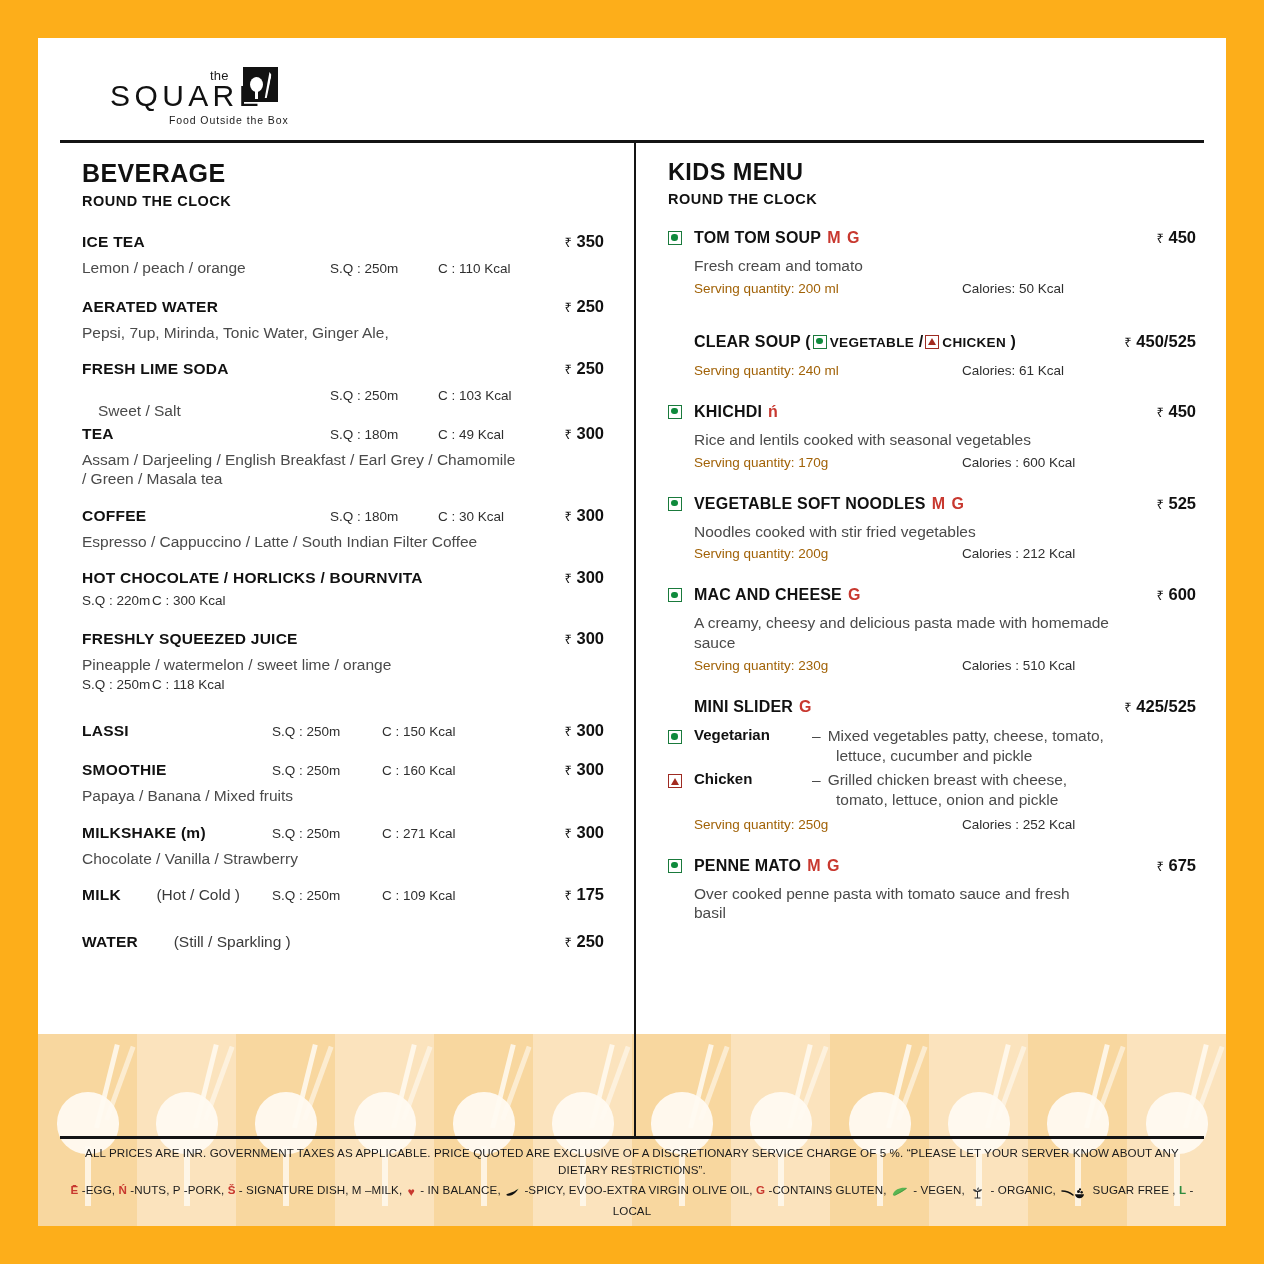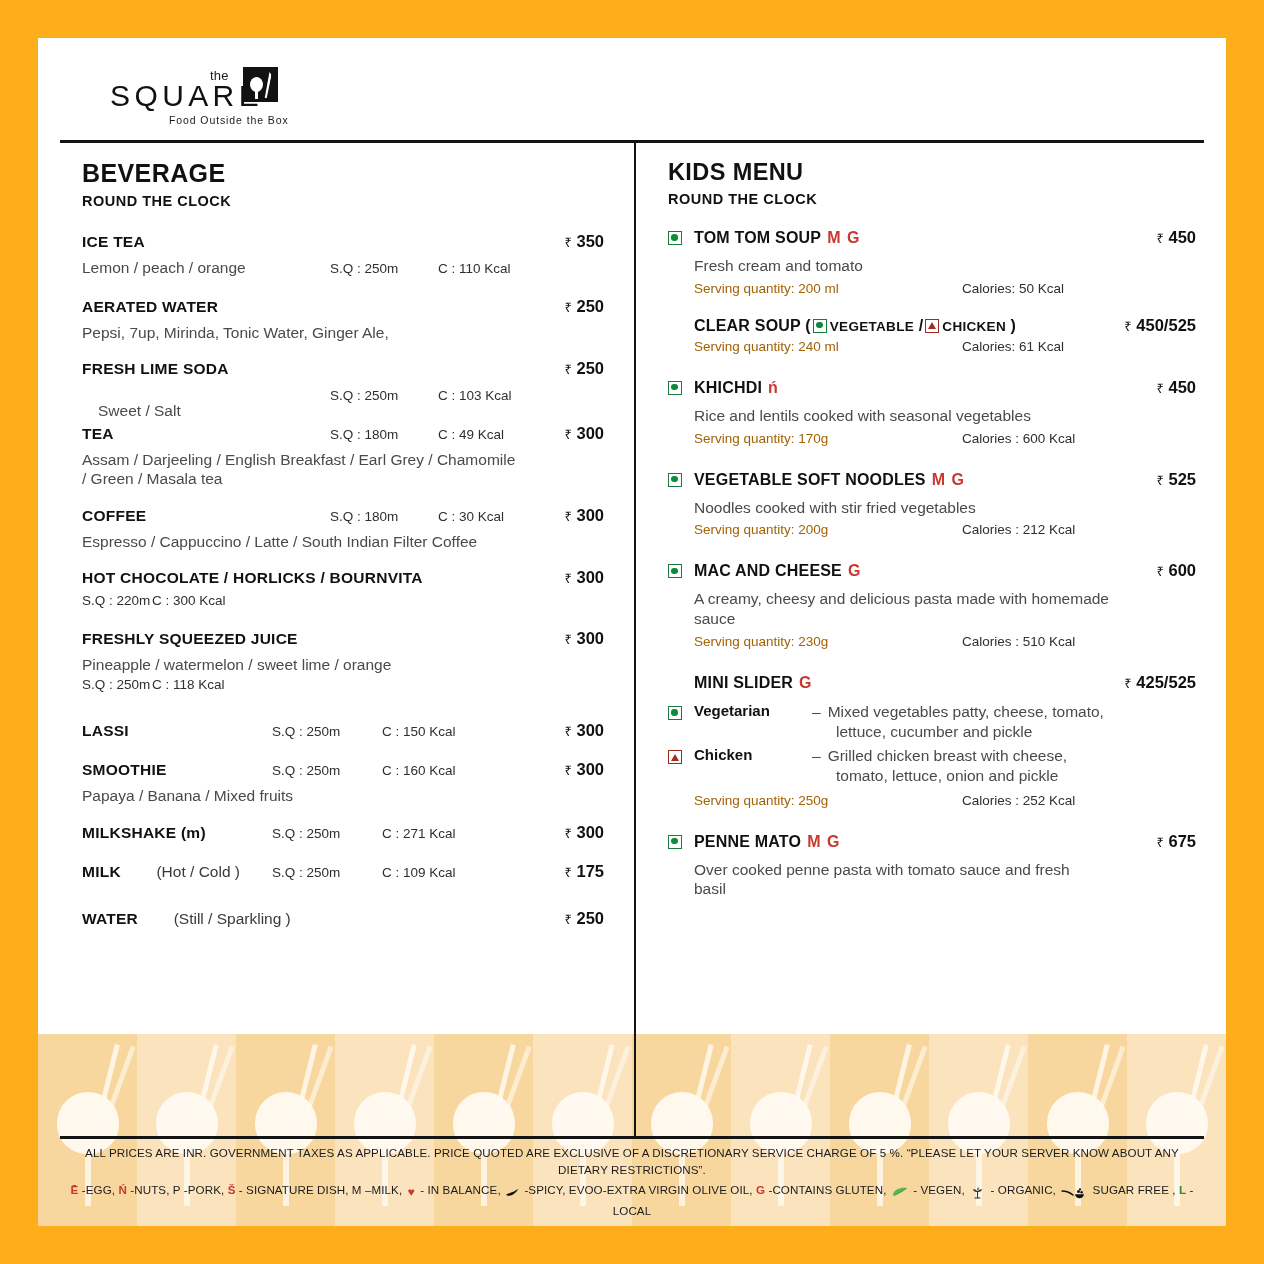--- a/index.html
+++ b/index.html
@@ -486,20 +486,21 @@
           <div class="bev-desc">Papaya / Banana / Mixed fruits</div>
         </div>
 
         <div class="bev" style="margin-bottom:18px">
           <div class="bev-head">
             <span class="bev-name">MILKSHAKE (m)</span>
             <span class="bev-sq-inline" style="left:190px">S.Q : 250m</span>
             <span class="bev-cal-inline" style="left:300px">C : 271 Kcal</span>
             <span class="bev-price"><span class="rupee">₹</span> <span>300</span></span>
           </div>
+          <div class="bev-desc">Chocolate / Vanilla / Strawberry</div>
         </div>
 
         <div class="bev" style="margin-bottom:26px">
           <div class="bev-head">
             <span class="bev-name"><span>MILK</span> <span class="paren">(Hot / Cold )</span></span>
             <span class="bev-sq-inline" style="left:190px">S.Q : 250m</span>
             <span class="bev-cal-inline" style="left:300px">C : 109 Kcal</span>
             <span class="bev-price"><span class="rupee">₹</span> <span>175</span></span>
           </div>
         </div>
@@ -513,39 +514,39 @@
 
       </div>
     </div>
 
     <div class="col col-right">
       <div class="sec-title">KIDS MENU</div>
       <div class="sec-sub">ROUND THE CLOCK</div>
 
       <div class="kid-list">
 
-        <div class="kid" style="margin-bottom:16px">
+        <div class="kid" style="margin-bottom:32px">
           <span class="mark veg"></span>
           <div class="kid-head">
             <span class="kid-name"><span>TOM TOM SOUP</span><span class="tags">M G</span></span>
             <span class="kid-price"><span class="rupee">₹</span> <span>450</span></span>
           </div>
           <div class="kid-desc">Fresh cream and tomato</div>
           <div class="kid-meta">
             <span class="sq">Serving quantity: 200 ml</span>
             <span class="cal">Calories: 50 Kcal</span>
           </div>
         </div>
 
         <div class="kid nodot" style="margin-bottom:20px">
           <div class="kid-head">
             <span class="kid-name"><span>CLEAR SOUP (</span><span class="mark veg inline"></span><span class="smallcaps">VEGETABLE</span> <span>/</span><span class="mark nonveg inline"></span><span class="smallcaps">CHICKEN</span> <span>)</span></span>
             <span class="kid-price"><span class="rupee">₹</span> <span>450/525</span></span>
           </div>
-          <div class="kid-meta" style="margin-top:0">
+          <div class="kid-meta" style="margin-top:8px">
             <span class="sq">Serving quantity: 240 ml</span>
             <span class="cal">Calories: 61 Kcal</span>
           </div>
         </div>
 
         <div class="kid" style="margin-bottom:20px">
           <span class="mark veg"></span>
           <div class="kid-head">
             <span class="kid-name"><span>KHICHDI</span><span class="tags">ń</span></span>
             <span class="kid-price"><span class="rupee">₹</span> <span>450</span></span>

